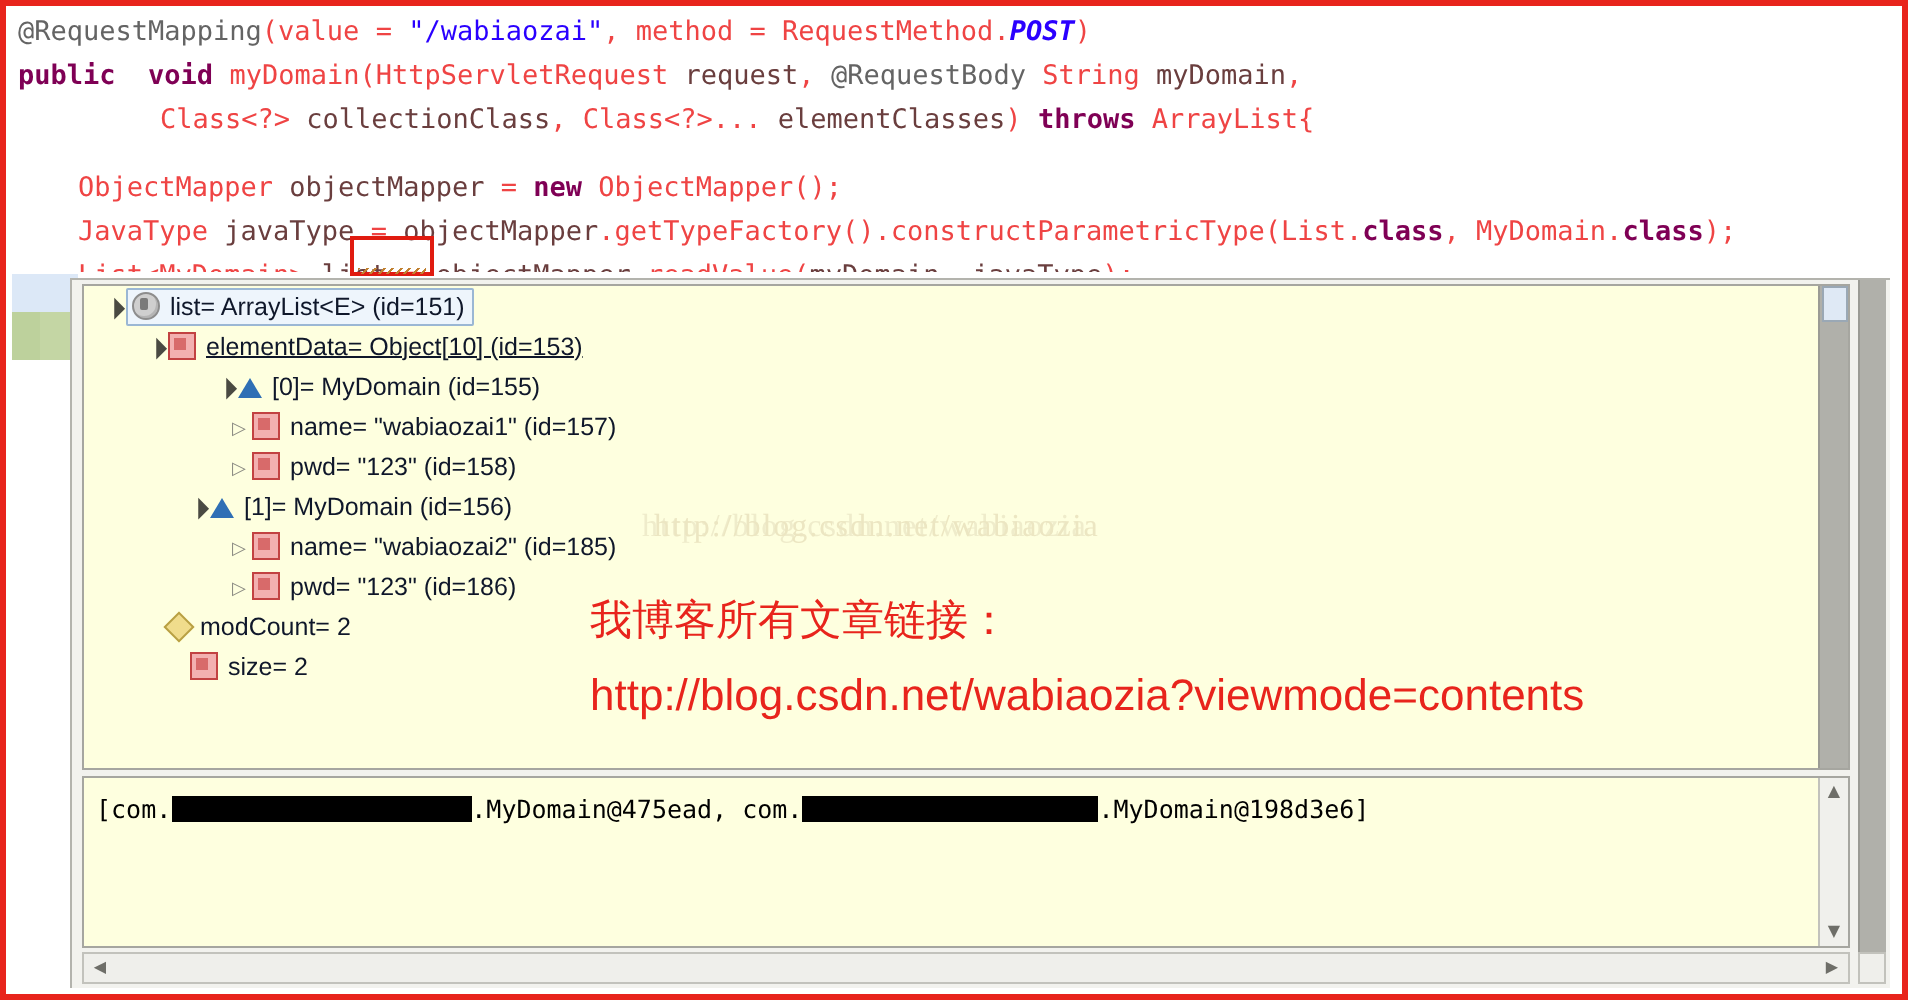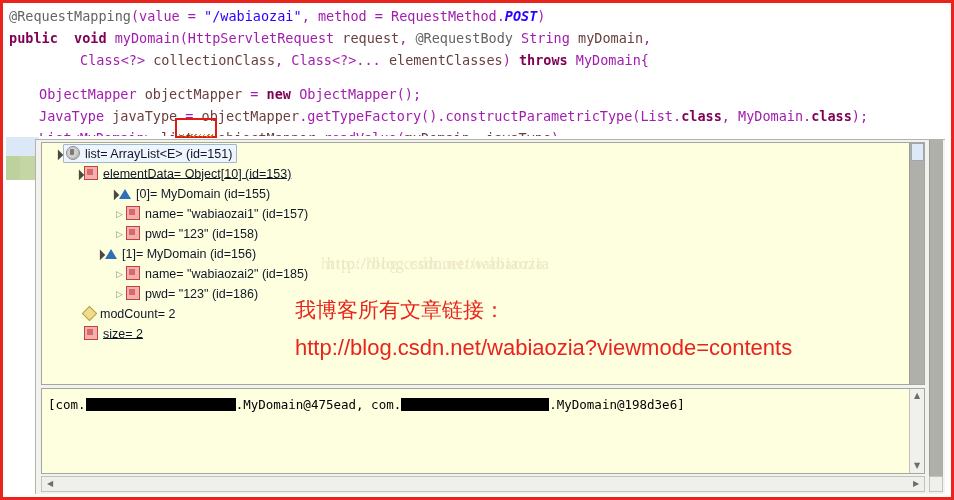--- a/index.html
+++ b/index.html
@@ -35,21 +35,21 @@
     font-size: 13.5px;
     line-height: 22px;
     color: #000000;
     letter-spacing: 0px;
   }
   .kw  { color: #7f0055; font-weight: bold; }
   .ann { color: #646464; }
   .str { color: #2a00ff; }
   .cst { color: #2a00ff; font-weight: bold; font-style: italic; }
   .loc { color: #6a3e3e; }
-  .plain { color: #a21caf; }
+  .plain { color: #ef4444; }
 
   
   .gutter-mark {
     position: absolute;
     left: 3px;
     width: 33px;
   }
   #gutter-blue  { top: 134px; height: 19px; background: #dce8f7; }
   #gutter-green { top: 153px; height: 24px; background: #c4d6a4; }
   #gutter-green2{ top: 153px; left: 3px; width: 14px; height: 24px; background: #bdd19c; }
@@ -319,21 +319,21 @@
   }
 </style>
 </head>
 <body>
 
 <div id="root">
 
   <div id="code-area">
     <div class="code-line" id="line1" style="top: 2px; padding-left: 6px;"><span class="ann">@RequestMapping</span><span class="plain">(value = </span><span class="str">"/wabiaozai"</span><span class="plain">, method = RequestMethod.</span><span class="cst">POST</span><span class="plain">)</span></div>
     <div class="code-line" id="line2" style="top: 24px; padding-left: 6px;"><span class="kw">public</span><span class="plain">  </span><span class="kw">void</span><span class="plain"> myDomain(HttpServletRequest </span><span class="loc">request</span><span class="plain">, </span><span class="ann">@RequestBody</span><span class="plain"> String </span><span class="loc">myDomain</span><span class="plain">,</span></div>
-    <div class="code-line" id="line3" style="top: 46px; padding-left: 77px;"><span class="plain">Class&lt;?&gt; </span><span class="loc">collectionClass</span><span class="plain">, Class&lt;?&gt;... </span><span class="loc">elementClasses</span><span class="plain">) </span><span class="kw">throws</span><span class="plain"> MyDomain{</span></div>
+    <div class="code-line" id="line3" style="top: 46px; padding-left: 77px;"><span class="plain">Class&lt;?&gt; </span><span class="loc">collectionClass</span><span class="plain">, Class&lt;?&gt;... </span><span class="loc">elementClasses</span><span class="plain">) </span><span class="kw">throws</span><span class="plain"> ArrayList{</span></div>
     <div class="code-line" id="line4" style="top: 80px; padding-left: 36px;"><span class="plain">ObjectMapper </span><span class="loc">objectMapper</span><span class="plain"> = </span><span class="kw">new</span><span class="plain"> ObjectMapper();</span></div>
     <div class="code-line" id="line5" style="top: 102px; padding-left: 36px;"><span class="plain">JavaType </span><span class="loc">javaType</span><span class="plain"> = </span><span class="loc">objectMapper</span><span class="plain">.getTypeFactory().constructParametricType(List.</span><span class="kw">class</span><span class="plain">, MyDomain.</span><span class="kw">class</span><span class="plain">);</span></div>
     <div class="code-line" id="line6" style="top: 124px; padding-left: 36px;"><span class="plain">List&lt;MyDomain&gt; </span><span class="loc">list</span><span class="plain"> = </span><span class="loc">objectMapper</span><span class="plain">.readValue(</span><span class="loc">myDomain</span><span class="plain">, </span><span class="loc">javaType</span><span class="plain">);</span></div>
   </div>
 
   <div id="list-token-box"></div>
   <div id="list-token-underline"></div>
 
   <div class="gutter-mark" id="gutter-blue"></div>
   <div class="gutter-mark" id="gutter-green"></div>
@@ -345,21 +345,21 @@
       <div id="tree-rows">
           <div class="tree-row" id="tree-row-0" style="padding-left: 8px;"><span class="twisty open"></span><span class="selbox"><span class="ticon ticon-obj"></span><span class="tlabel">list= ArrayList&lt;E&gt;  (id=151)</span></span></div>
           <div class="tree-row" id="tree-row-1" style="padding-left: 29px; text-decoration: underline;"><span class="twisty open"></span><span class=""><span class="ticon ticon-field"></span><span class="tlabel">elementData= Object[10]  (id=153)</span></span></div>
           <div class="tree-row" id="tree-row-2" style="padding-left: 64px;"><span class="twisty open"></span><span class=""><span class="ticon ticon-tri"></span><span class="tlabel">[0]= MyDomain  (id=155)</span></span></div>
           <div class="tree-row" id="tree-row-3" style="padding-left: 71px;"><span class="twisty closed"></span><span class=""><span class="ticon ticon-field"></span><span class="tlabel">name= "wabiaozai1" (id=157)</span></span></div>
           <div class="tree-row" id="tree-row-4" style="padding-left: 71px;"><span class="twisty closed"></span><span class=""><span class="ticon ticon-field"></span><span class="tlabel">pwd= "123" (id=158)</span></span></div>
           <div class="tree-row" id="tree-row-5" style="padding-left: 50px;"><span class="twisty open"></span><span class=""><span class="ticon ticon-tri"></span><span class="tlabel">[1]= MyDomain  (id=156)</span></span></div>
           <div class="tree-row" id="tree-row-6" style="padding-left: 71px;"><span class="twisty closed"></span><span class=""><span class="ticon ticon-field"></span><span class="tlabel">name= "wabiaozai2" (id=185)</span></span></div>
           <div class="tree-row" id="tree-row-7" style="padding-left: 71px;"><span class="twisty closed"></span><span class=""><span class="ticon ticon-field"></span><span class="tlabel">pwd= "123" (id=186)</span></span></div>
           <div class="tree-row" id="tree-row-8" style="padding-left: 29px;"><span class="twisty none"></span><span class=""><span class="ticon ticon-diamond"></span><span class="tlabel">modCount= 2</span></span></div>
-          <div class="tree-row" id="tree-row-9" style="padding-left: 29px; text-decoration: underline;"><span class="twisty none"></span><span class=""><span class="ticon ticon-field"></span><span class="tlabel">size= 2</span></span></div>
+          <div class="tree-row" id="tree-row-9" style="padding-left: 40px;"><span class="twisty none"></span><span class=""><span class="ticon ticon-field"></span><span class="tlabel">size= 2</span></span></div>
         </div>
       <div id="tree-vscroll">
         <div class="thumb"></div>
       </div>
     </div>
 
     <div id="console-panel">
       <div id="console-text"><span>[com.</span><span class="redact" style="width: 150px;"></span><span>.MyDomain@475ead, com.</span><span class="redact" style="width: 148px;"></span><span>.MyDomain@198d3e6]</span></div>
       <div id="console-vscroll">
         <div class="sb-arrow" style="top:0px;">▲</div>

